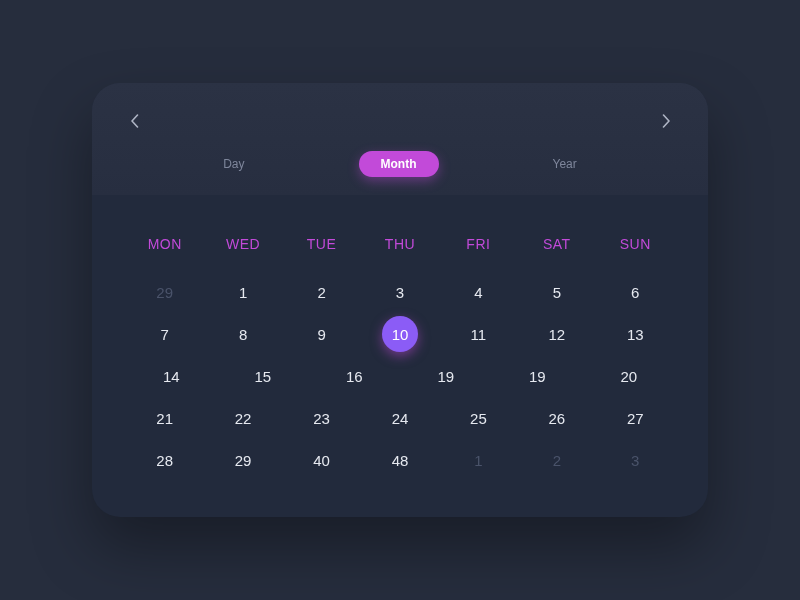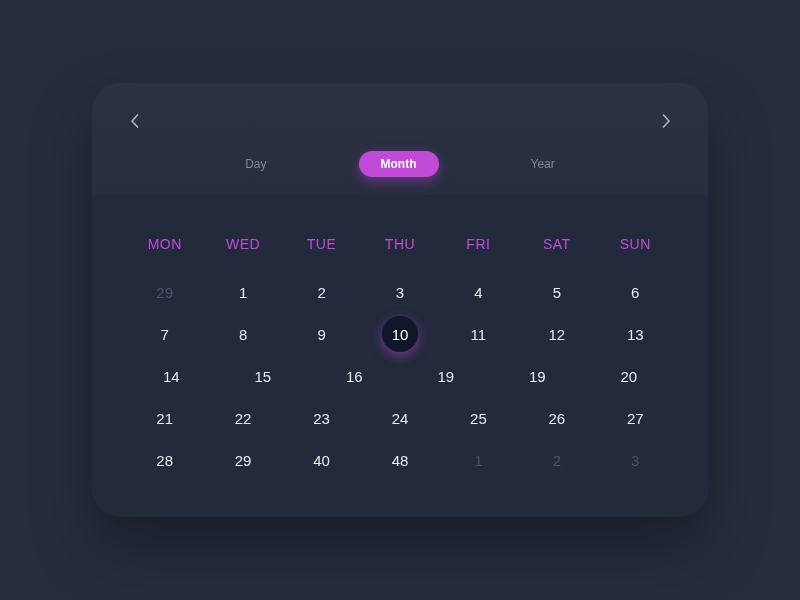--- a/index.html
+++ b/index.html
@@ -31,21 +31,21 @@
     cursor: pointer; color: #aeb4c4;
   }
   .nav-arrow svg { width: 9px; height: 14px; }
   .title {
     color: #eef0f5;
     font-size: 30px;
     font-weight: 300;
     letter-spacing: 0.5px;
   }
   .tabs {
-    display: flex; justify-content: center; gap: 70px; align-items: center;
+    display: flex; justify-content: center; gap: 92px; align-items: center;
   }
   .tab {
     color: #7e869b;
     font-size: 12px;
     padding: 6px 22px;
     border-radius: 999px;
     cursor: pointer;
   }
   .tab.active {
     background: #c24ad9;
@@ -71,21 +71,21 @@
     font-size: 14px;
     margin-bottom: 6px;
   }
   .day {
     color: #e6e9f0;
     cursor: pointer;
     position: relative;
   }
   .day.muted { color: #4a536a; }
   .day.selected span {
-    background: #0f172a;
+    background: #8b5cf6;
     color: #fff;
     width: 36px; height: 36px;
     border-radius: 50%;
     display: flex; align-items: center; justify-content: center;
     box-shadow: 0 4px 12px rgba(194,74,217,0.5);
     font-weight: 500;
   }
 </style>
 </head>
 <body>

